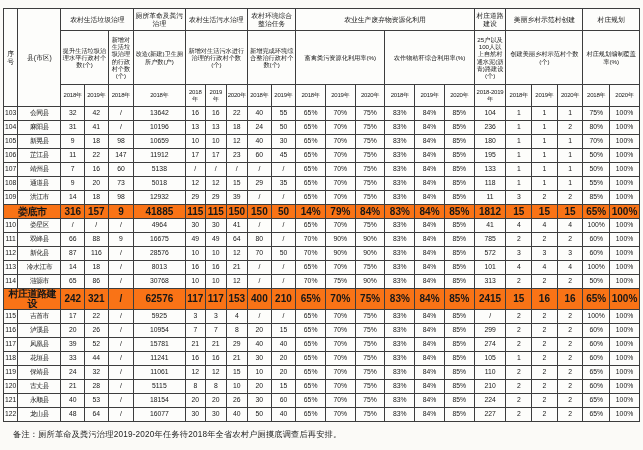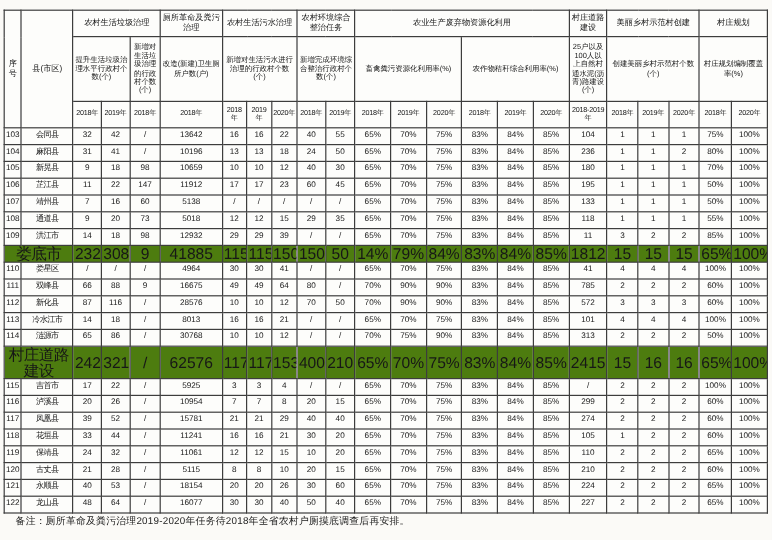--- a/index.html
+++ b/index.html
@@ -31,21 +31,21 @@
   }
   tr.hdr-group{height:22px;}
   tr.hdr-measure{height:54px;}
   tr.hdr-year{height:22px;}
   tbody tr{height:14px;}
   th.corner{font-size:6.8px;line-height:1.1;white-space:pre-line;}
   th.group{font-size:6.8px;font-weight:bold;line-height:1.15;}
   th.measure{font-size:6.2px;line-height:1.18;}
   th.year{font-size:6px;letter-spacing:-0.2px;line-height:1.05;}
   tbody td{font-size:6.8px;line-height:1;}
-  tr.summary td{font-weight:normal;font-size:13px;background:#4d7c0f;}
+  tr.summary td{font-weight:bold;font-size:10px;background:#f97316;}
   td.county{letter-spacing:-0.5px;}
   .note{
     position:absolute;left:13px;top:429px;
     font-size:8.2px;color:#222;letter-spacing:0.2px;
   }
 </style>
 </head>
 <body>
 
 <div class="sheet">
@@ -296,22 +296,22 @@
           <td colspan="1" rowspan="1">85%</td>
           <td colspan="1" rowspan="1">11</td>
           <td colspan="1" rowspan="1">3</td>
           <td colspan="1" rowspan="1">2</td>
           <td colspan="1" rowspan="1">2</td>
           <td colspan="1" rowspan="1">85%</td>
           <td colspan="1" rowspan="1">100%</td>
         </tr>
         <tr class="summary">
           <td class="county" colspan="2" rowspan="1">娄底市</td>
-          <td colspan="1" rowspan="1">232</td>
-          <td colspan="1" rowspan="1">308</td>
+          <td colspan="1" rowspan="1">316</td>
+          <td colspan="1" rowspan="1">157</td>
           <td colspan="1" rowspan="1">9</td>
           <td colspan="1" rowspan="1">41885</td>
           <td colspan="1" rowspan="1">115</td>
           <td colspan="1" rowspan="1">115</td>
           <td colspan="1" rowspan="1">150</td>
           <td colspan="1" rowspan="1">150</td>
           <td colspan="1" rowspan="1">50</td>
           <td colspan="1" rowspan="1">14%</td>
           <td colspan="1" rowspan="1">79%</td>
           <td colspan="1" rowspan="1">84%</td>

